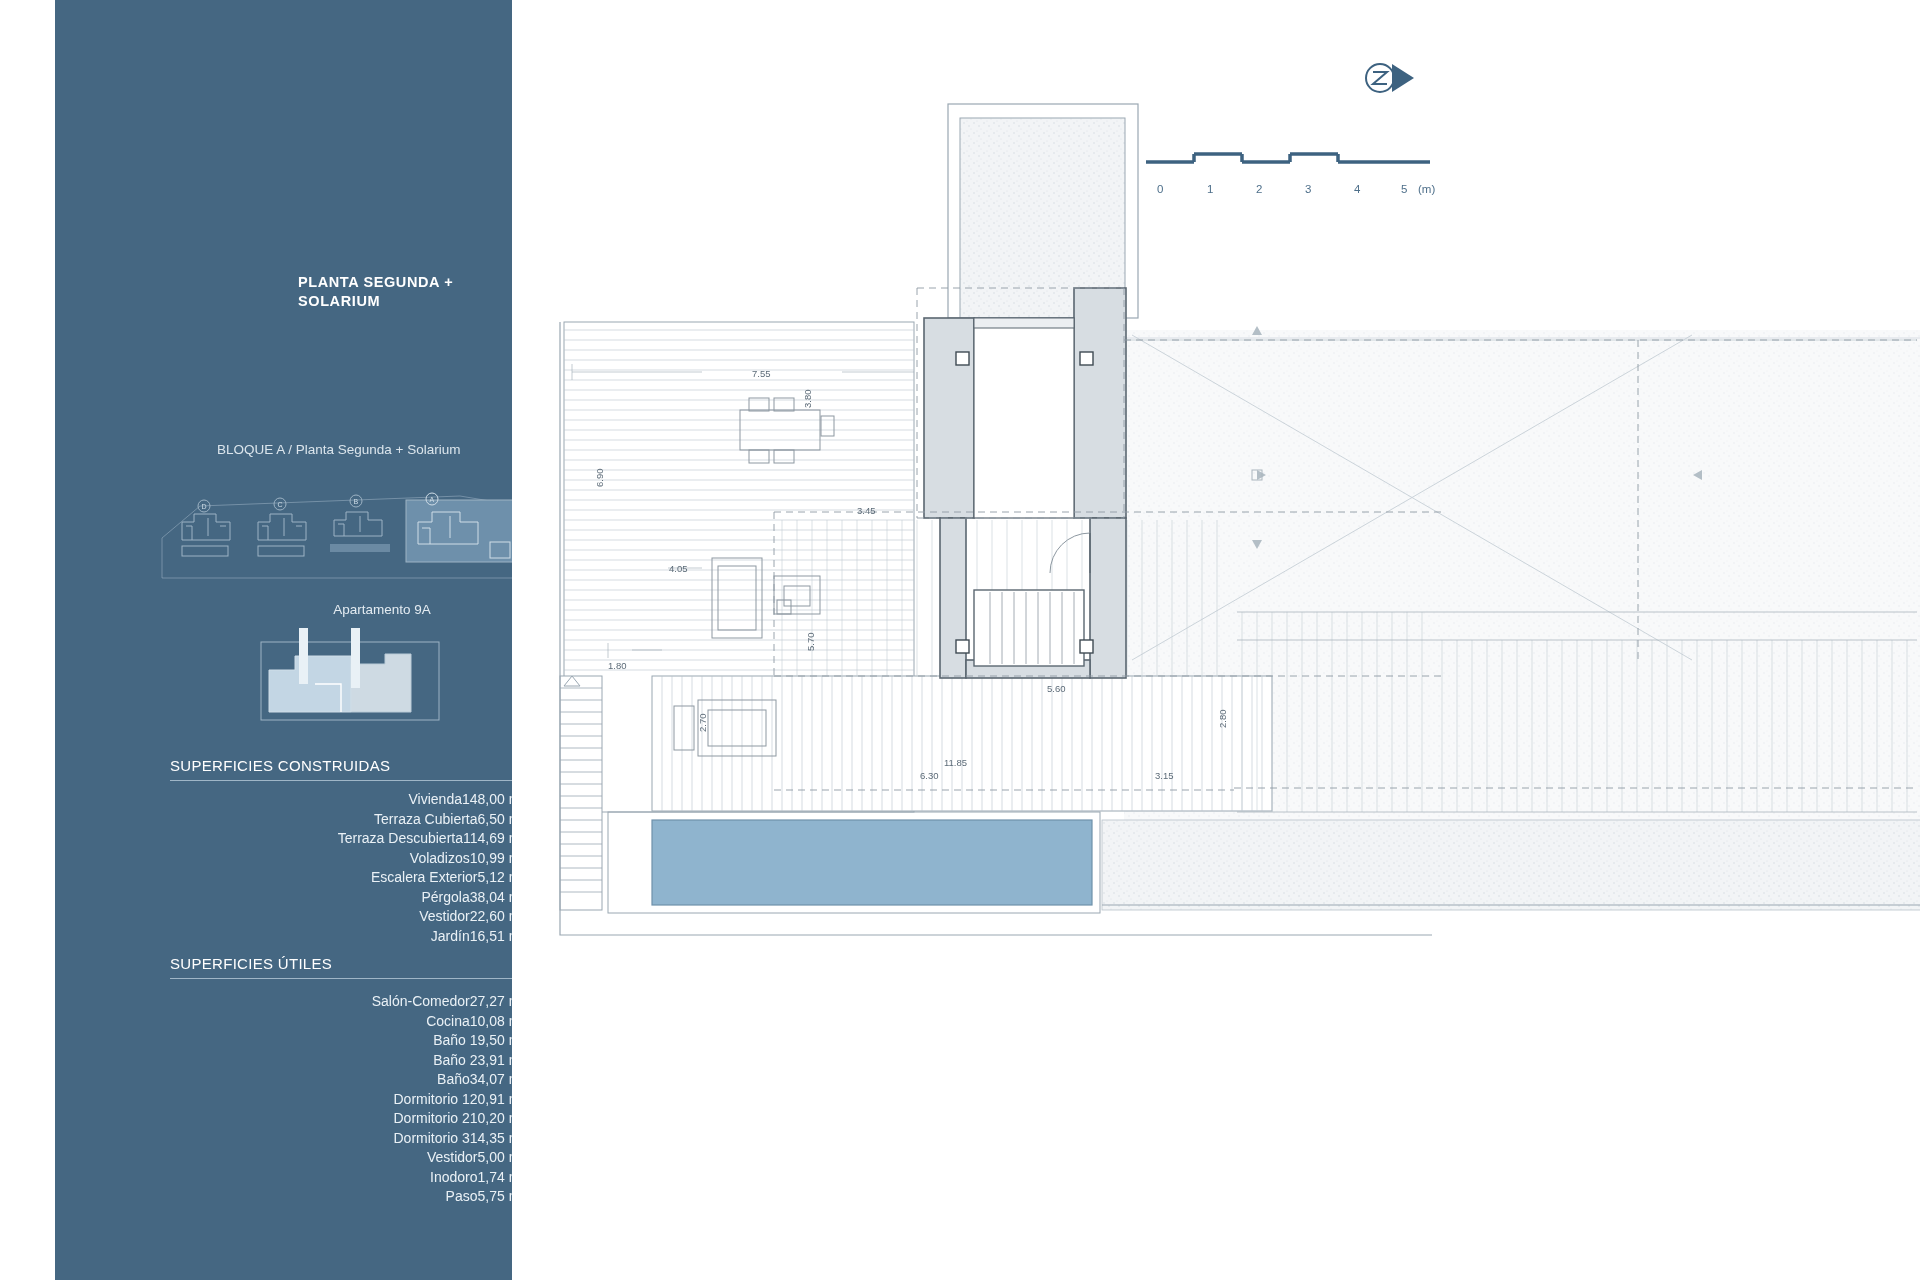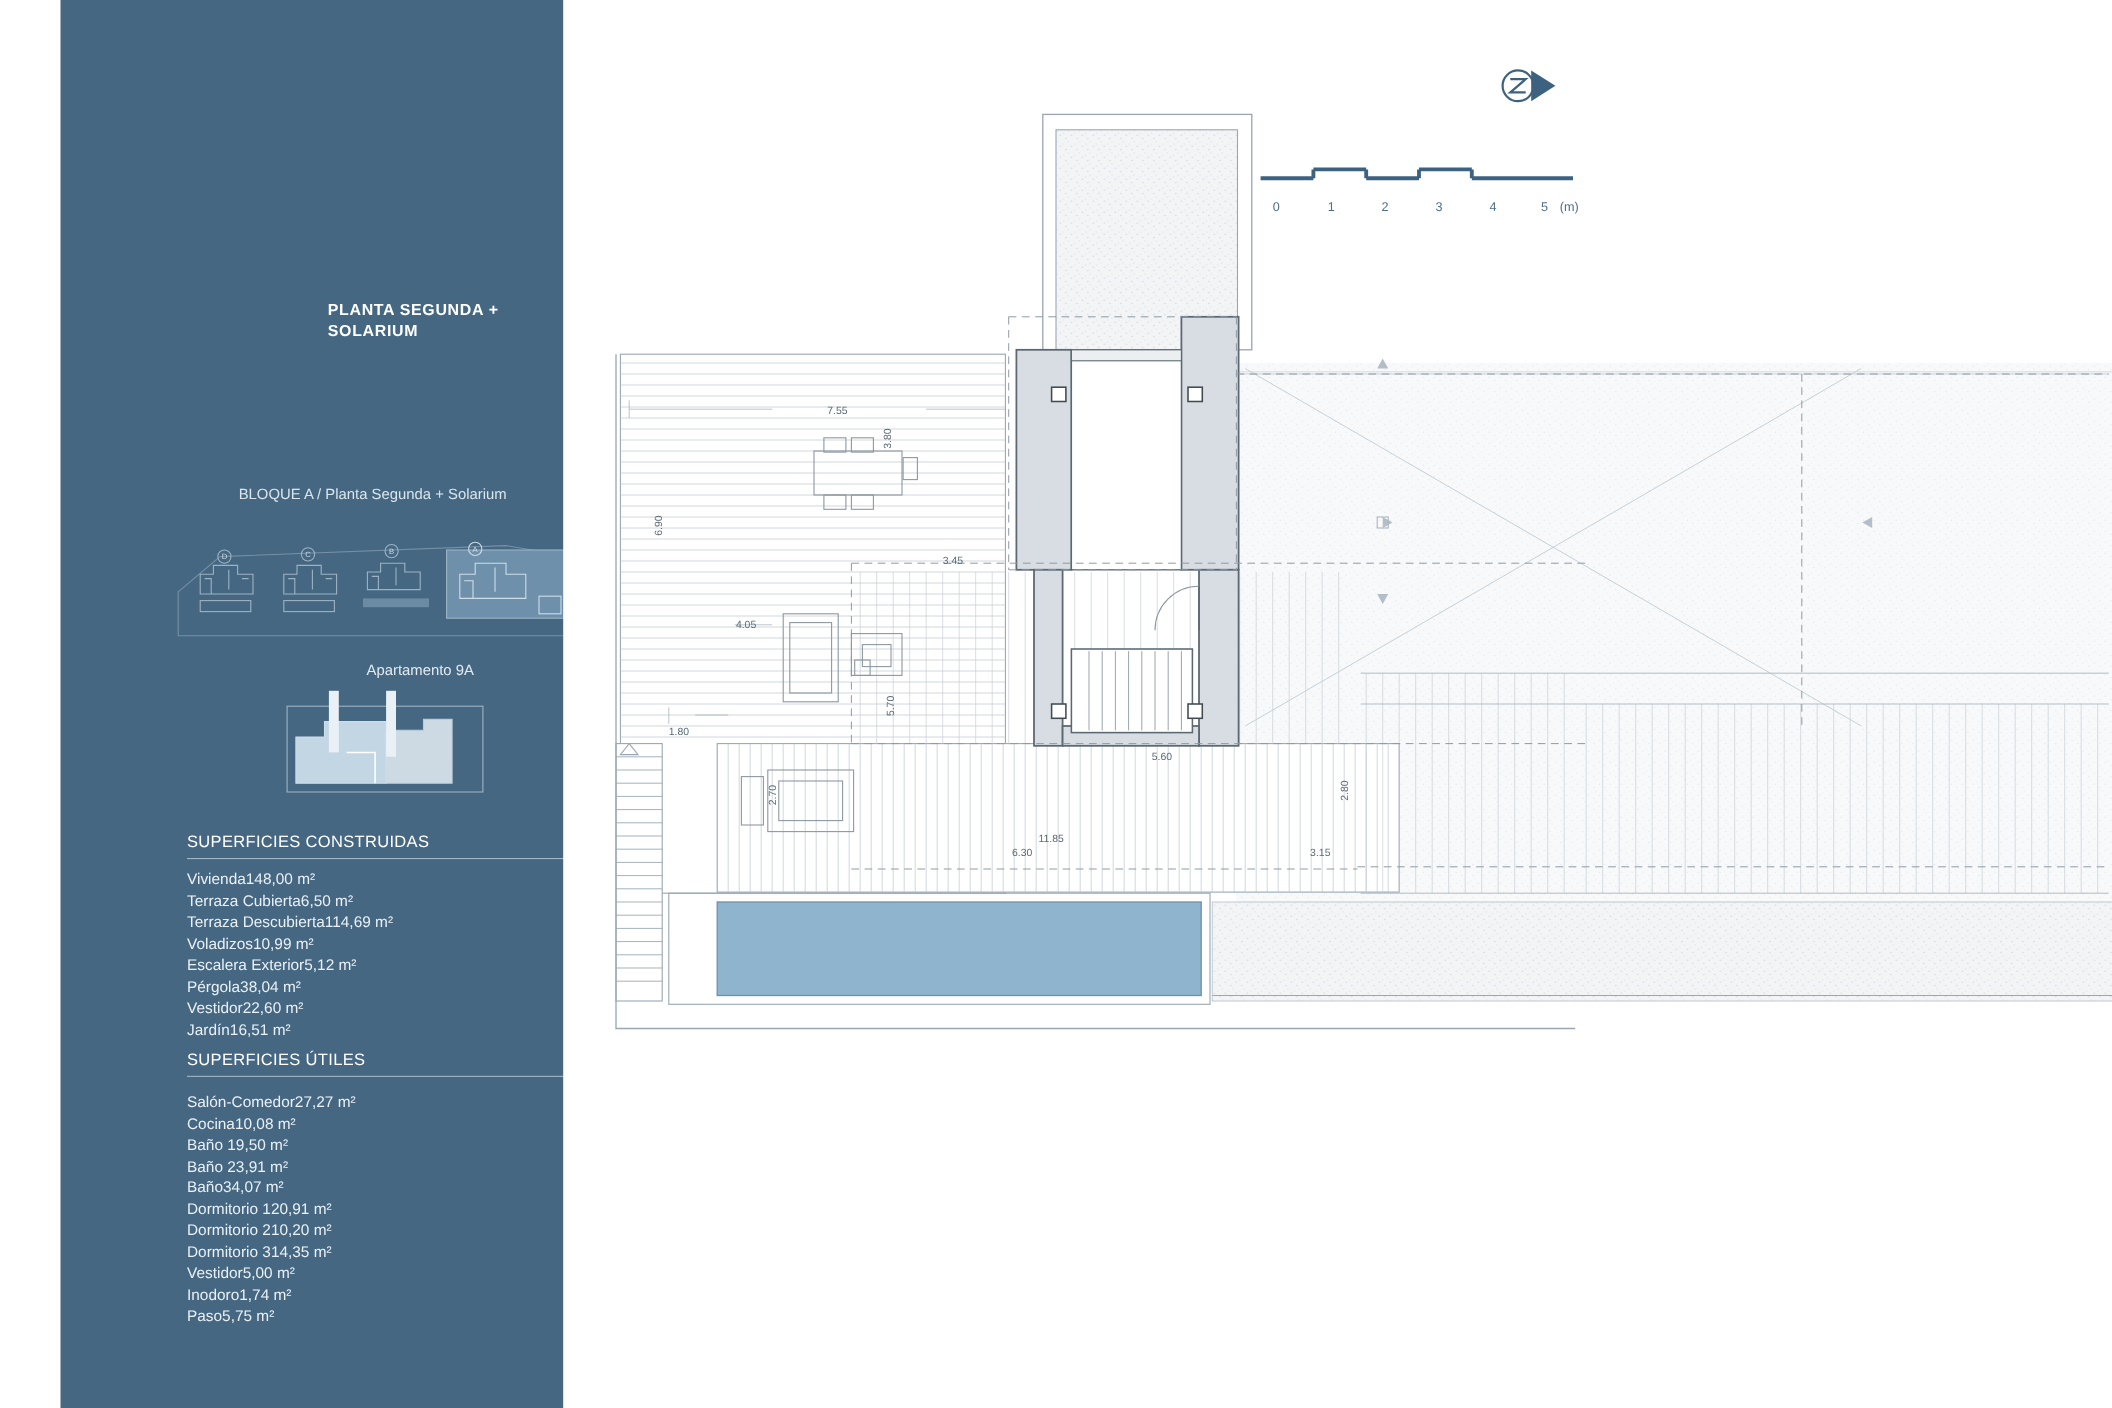--- a/index.html
+++ b/index.html
@@ -102,21 +102,21 @@
   .tbl {
     position: absolute;
     left: 115px;
     width: 355px;
     font-size: 14px;
     font-weight: 300;
     color: #eaf1f6;
   }
   .tbl .row {
     display: flex;
-    justify-content: flex-start;
+    justify-content: flex-end;
     line-height: 19.5px;
   }
   .tbl .row .v { text-align: right; }
 
   
   #plan {
     position: absolute;
     left: 512px;
     top: 0;
     width: 1408px;
@@ -711,16 +711,16 @@
         <div class="dim vert" style="left: 82px; top: 487px;">6.90</div>
         <div class="dim" style="left: 345px; top: 505px;">3.45</div>
         <div class="dim" style="left: 157px; top: 563px;">4.05</div>
         <div class="dim" style="left: 96px; top: 660px;">1.80</div>
         <div class="dim vert" style="left: 293px; top: 651px;">5.70</div>
         <div class="dim" style="left: 535px; top: 683px;">5.60</div>
         <div class="dim vert" style="left: 185px; top: 732px;">2.70</div>
         <div class="dim vert" style="left: 705px; top: 728px;">2.80</div>
         <div class="dim" style="left: 432px; top: 757px;">11.85</div>
         <div class="dim" style="left: 408px; top: 770px;">6.30</div>
-        <div class="dim" style="left: 660px; top: 770px; padding-left: 19px;">3.15</div>
+        <div class="dim" style="left: 624px; top: 770px; padding-left: 19px;">3.15</div>
       </div>
   </div>
 </div>
 
 </body></html>

